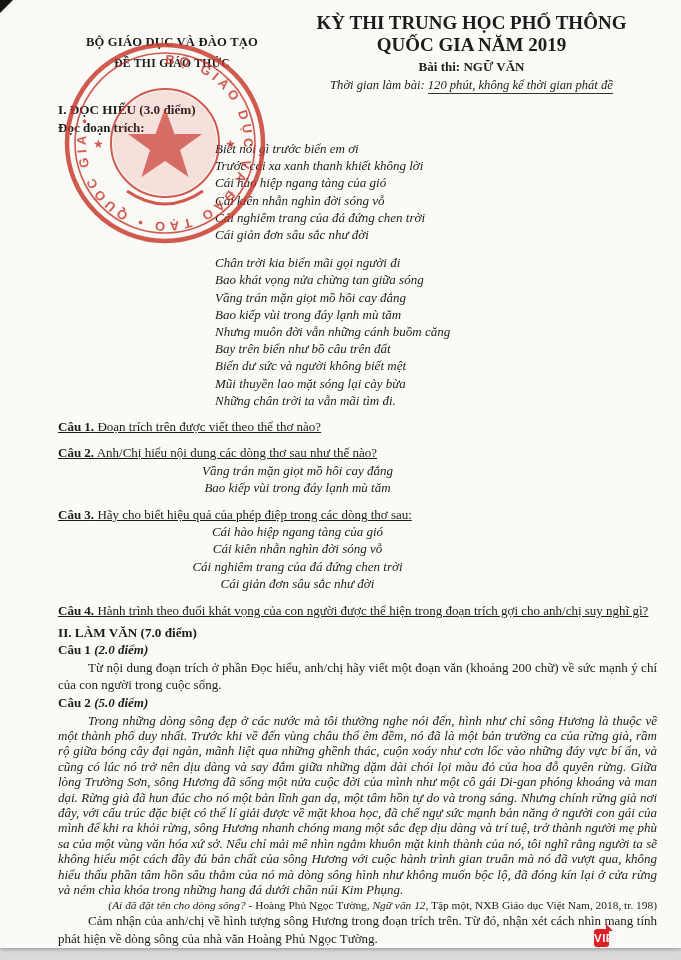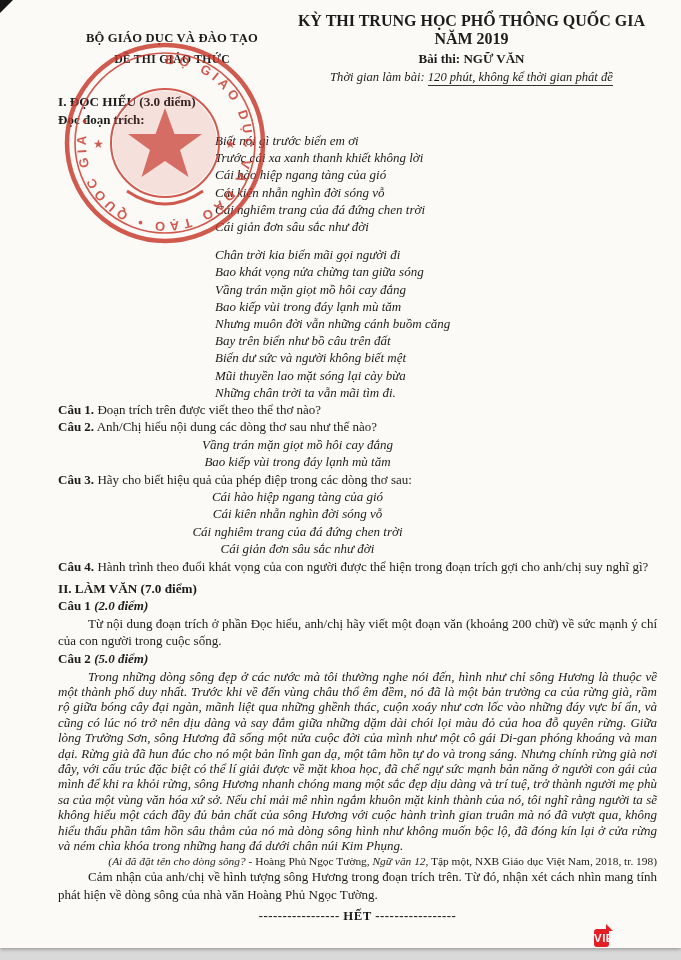--- a/index.html
+++ b/index.html
@@ -19,36 +19,36 @@
     position:absolute;left:0;top:0;width:0;height:0;
     border-top:13px solid #151515;border-right:13px solid transparent;
   }
   .content{padding:12px 24px 0 58px;position:relative;}
   
   .header{display:flex;align-items:center;}
   .header-left{width:228px;text-align:center;flex:none;}
   .org{font-weight:bold;font-size:12.6px;letter-spacing:.2px;}
   .doc-type{font-weight:bold;font-size:11.6px;margin-top:7px;letter-spacing:.3px;}
   .header-right{flex:1;text-align:center;}
-  .exam-title{font-weight:bold;font-size:16px;}
+  .exam-title{font-weight:bold;font-size:19px;}
   .subject{font-weight:bold;font-size:13px;margin-top:3px;}
   .time-line{font-style:italic;font-size:12.6px;margin-top:3px;}
   .time-detail{border-bottom:1px solid #333;padding-bottom:1px;}
   
   .stamp{position:absolute;left:62px;top:36px;width:206px;height:214px;
     opacity:.82;pointer-events:none;z-index:5;}
   
   .sec-heading{font-weight:bold;font-size:13.2px;margin-top:9px;}
   .sub-heading{font-weight:bold;font-size:13px;margin-top:2px;}
   .poem{margin-left:157px;font-style:italic;font-size:13px;line-height:17.2px;margin-top:4px;}
   .poem-stanza2{margin-top:11px;}
   .citation1{margin-left:148px;font-size:11.9px;margin-top:8px;}
   .citation1 .it{font-style:italic;}
   .instruction{font-weight:bold;font-size:13px;margin-top:7px;}
-  .question{font-size:13px;line-height:17.4px;margin-top:0;}
+  .question{font-size:13px;line-height:17.4px;margin-top:9px;text-decoration:underline;}
   .q-label{font-weight:bold;}
   .q-quote{font-style:italic;font-size:13px;line-height:17.4px;text-align:center;margin-right:120px;}
   
   .sec2-heading{font-weight:bold;font-size:13.2px;margin-top:6px;}
   .q-pts-line{font-size:13px;margin-top:1px;}
   .q-pts{font-weight:bold;font-style:italic;}
   .body-par{font-size:13px;line-height:17.2px;text-align:justify;text-indent:30px;margin-top:1px;}
   .passage{font-style:italic;font-size:13px;line-height:15.4px;text-align:justify;text-indent:30px;margin-top:2px;}
   .citation2{text-align:right;font-size:11.4px;margin-top:2px;}
   .citation2 .it{font-style:italic;}

